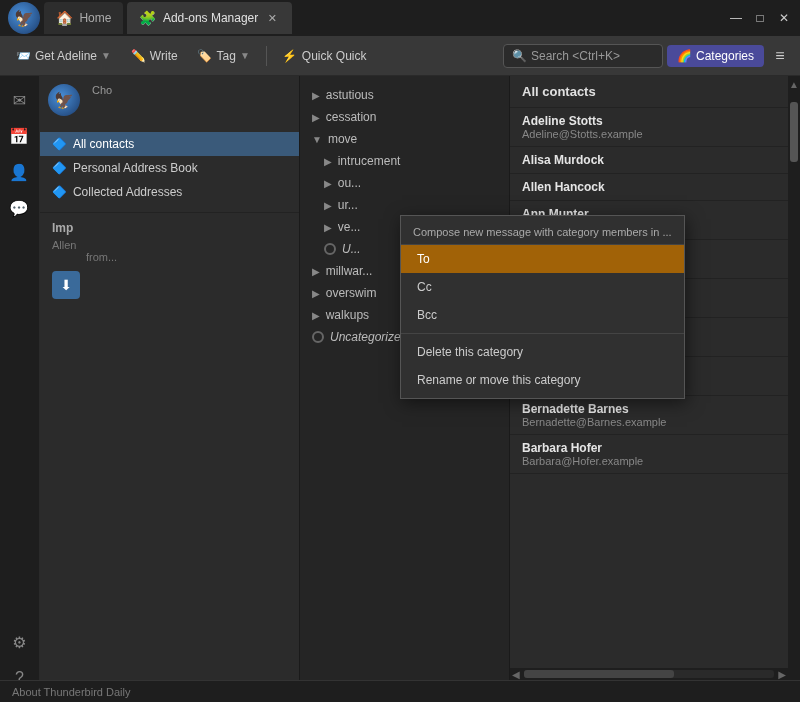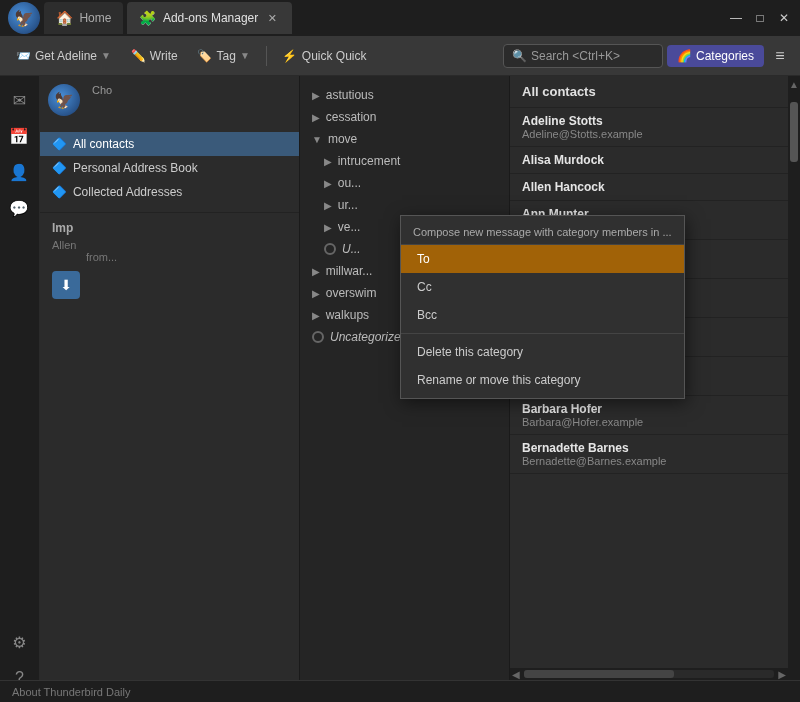--- a/index.html
+++ b/index.html
@@ -476,26 +476,26 @@
     </div>
     <div class="contact-item">
       <div class="contact-name">Ashely Ronin</div>
       <div class="contact-email">Ashely@Ronin.example</div>
     </div>
     <div class="contact-item">
       <div class="contact-name">Barbara Castle</div>
       <div class="contact-email">Barbara@Castle.example</div>
     </div>
     <div class="contact-item">
+      <div class="contact-name">Bernadette Barnes</div>
+      <div class="contact-email">Bernadette@Barnes.example</div>
+    </div>
+    <div class="contact-item">
       <div class="contact-name">Barbara Hofer</div>
       <div class="contact-email">Barbara@Hofer.example</div>
-    </div>
-    <div class="contact-item">
-      <div class="contact-name">Bernadette Barnes</div>
-      <div class="contact-email">Bernadette@Barnes.example</div>
     </div>
   </div>
 
   <div class="v-scrollbar" style="width:12px;background:#1e1e1e;">
     <div style="height:16px;display:flex;align-items:center;justify-content:center;color:#666;font-size:10px;cursor:pointer;">▲</div>
     <div class="v-scrollbar-thumb"></div>
     <div style="flex:1;"></div>
     <div style="height:16px;display:flex;align-items:center;justify-content:center;color:#666;font-size:10px;cursor:pointer;">▼</div>
   </div>
 </div>

